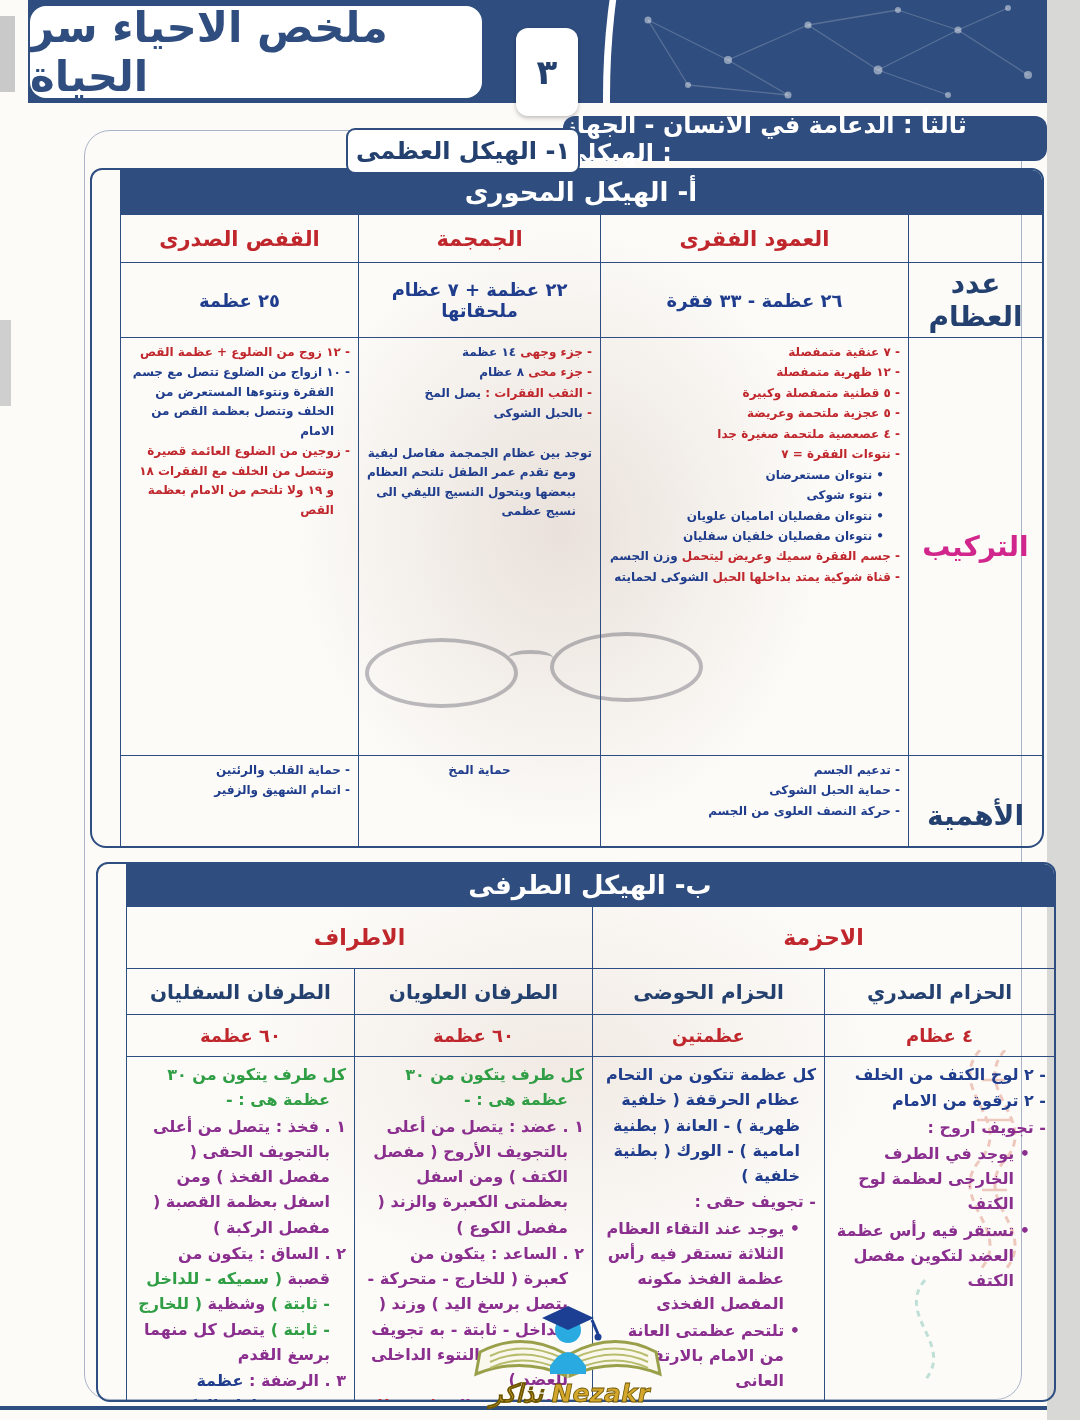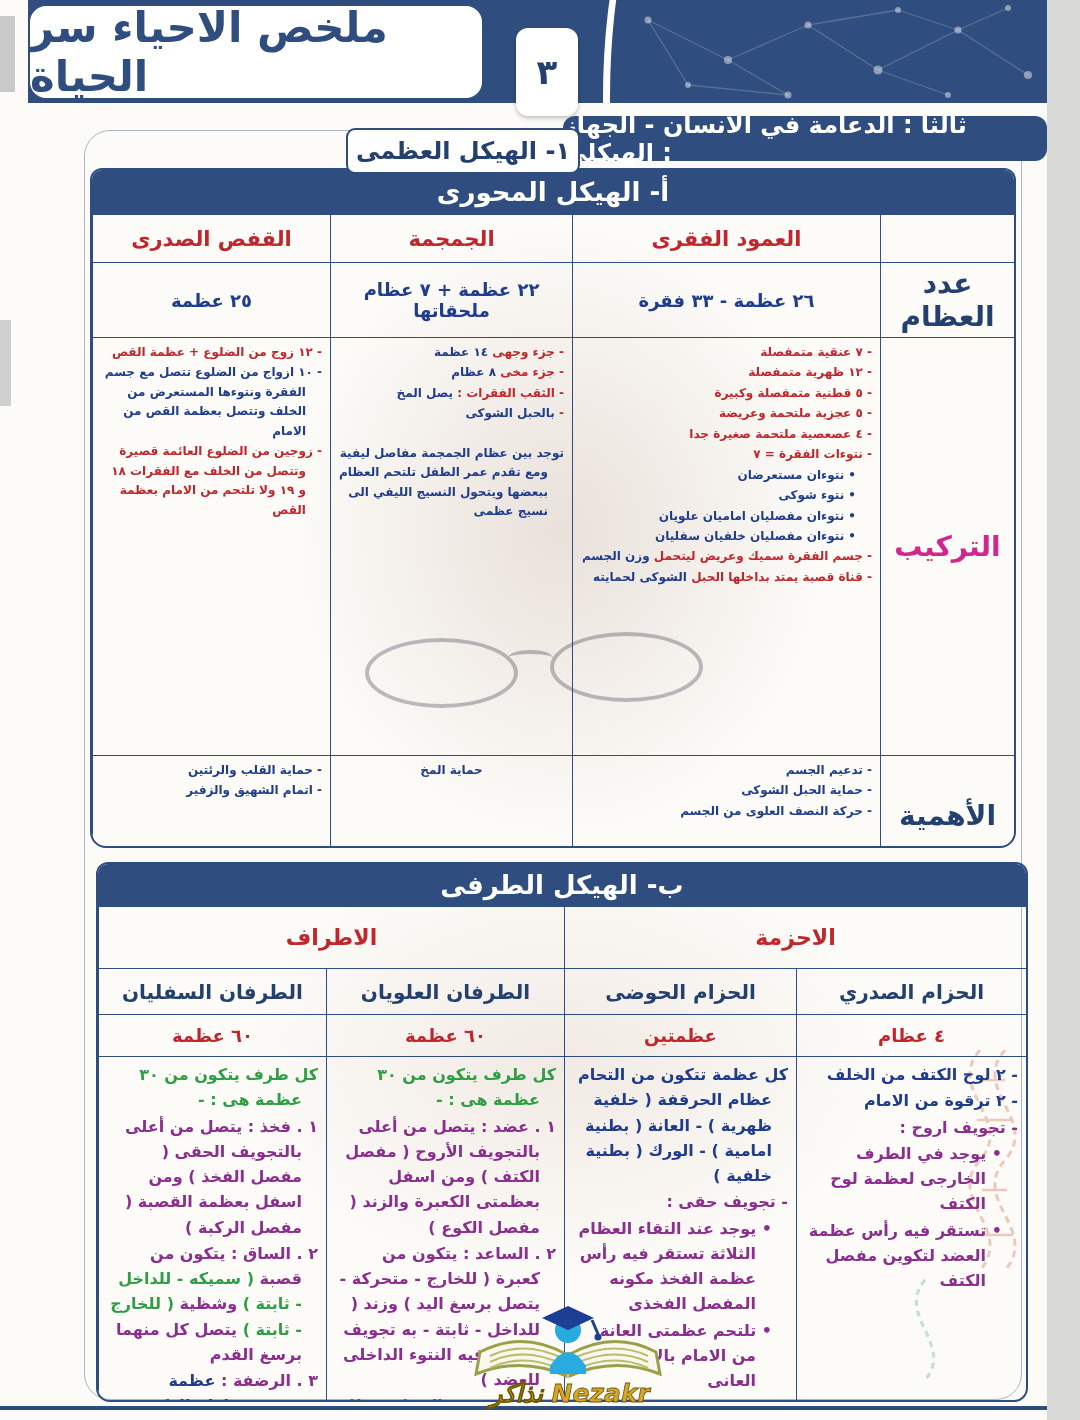--- a/index.html
+++ b/index.html
@@ -41,21 +41,21 @@
     background:radial-gradient(closest-side, rgba(213,196,186,.48), rgba(213,196,186,0));}
   .photo-shoulders{position:absolute; left:240px; top:850px; width:640px; height:430px;
     background:radial-gradient(closest-side, rgba(224,206,196,.38), rgba(224,206,196,0));}
   .glasses{position:absolute; left:365px; top:628px; width:340px; height:86px; opacity:.33;}
   .lens{position:absolute; width:145px; height:62px; border:4px solid #3c3c4c; border-radius:50%;}
   .lens.l{left:0; top:10px;} .lens.r{left:185px; top:4px;}
   .bridge{position:absolute; left:143px; top:22px; width:45px; height:12px; border-top:4px solid #3c3c4c; border-radius:50%;}
   .dna-decor{position:absolute; left:885px; top:1050px; opacity:.35;}
 
   
-  .tbl-wrap{position:absolute; border:2.5px solid #2e4d80; overflow:hidden; background:transparent;}
+  .tbl-wrap{position:absolute; border:2.5px solid #2e4d80; overflow:hidden; background:transparent;padding-left:28px;}
   .tbl-wrap.a{left:90px; top:168px; width:922px; height:676px; border-radius:12px 12px 16px 16px;}
   .tbl-wrap.b{left:96px; top:862px; width:928px; height:536px; border-radius:12px 12px 14px 14px;}
   .t-head{background:#2f4d7e; color:#fff; display:flex; align-items:center; justify-content:center;}
   .tbl-wrap.a .t-head{height:44px;} .tbl-wrap.b .t-head{height:42px;}
   .t-head span{font-size:26px;}
   table{border-collapse:collapse; table-layout:fixed; width:100%;}
   td{border:1.5px solid #2e4d80; vertical-align:top; padding:4px 8px; overflow:hidden;}
   td.ctr{text-align:center; vertical-align:middle;}
   .c-red{color:#c0272d;} .c-blue{color:#1f3d8c;margin-top:12px;} .c-purple{color:#8b2f8f;}
   .c-green{color:#2f9e44;} .c-magenta{color:#d1268c;} .c-navy{color:#23406e;}
@@ -180,21 +180,21 @@
                 <div class="line"><span class="c-red">- ١٢ ظهرية متمفصلة</span></div>
                 <div class="line"><span class="c-red">- ٥ قطنية متمفصلة وكبيرة</span></div>
                 <div class="line"><span class="c-red">- ٥ عجزية ملتحمة وعريضة</span></div>
                 <div class="line"><span class="c-red">- ٤ عصعصية ملتحمة صغيرة جدا</span></div>
                 <div class="line"><span class="c-red">- نتوءات الفقرة = ٧</span></div>
                 <div class="line sub"><span class="c-blue">• نتوءان مستعرضان</span></div>
                 <div class="line sub"><span class="c-blue">• نتوء شوكى</span></div>
                 <div class="line sub"><span class="c-blue">• نتوءان مفصليان اماميان علويان</span></div>
                 <div class="line sub"><span class="c-blue">• نتوءان مفصليان خلفيان سفليان</span></div>
                 <div class="line"><span class="c-red">- جسم الفقرة سميك وعريض ليتحمل </span><span class="c-blue">وزن الجسم</span></div>
-                <div class="line"><span class="c-red">- قناة قصبة يمتد بداخلها الحبل </span><span class="c-blue">الشوكى لحمايته</span></div>
+                <div class="line"><span class="c-red">- قناة شوكية يمتد بداخلها الحبل </span><span class="c-blue">الشوكى لحمايته</span></div>
               </div>
             </td>
         <td>
               <div class="cell-content">
                 <div class="line"><span class="c-red">- جزء وجهى </span><span class="c-blue">١٤ عظمة</span></div>
                 <div class="line"><span class="c-red">- جزء مخى </span><span class="c-blue">٨ عظام</span></div>
                 <div class="line"><span class="c-red">- الثقب الفقرات : </span><span class="c-blue">يصل المخ</span></div>
                 <div class="line"><span class="c-red">- </span><span class="c-blue">بالحبل الشوكى</span></div>
                 <div class="line"><span class="c-blue"></span></div>
                 <div class="line"><span class="c-blue">توجد بين عظام الجمجمة مفاصل ليفية ومع تقدم عمر الطفل تلتحم العظام ببعضها ويتحول النسيج الليفي الى نسيج عظمى</span></div>

